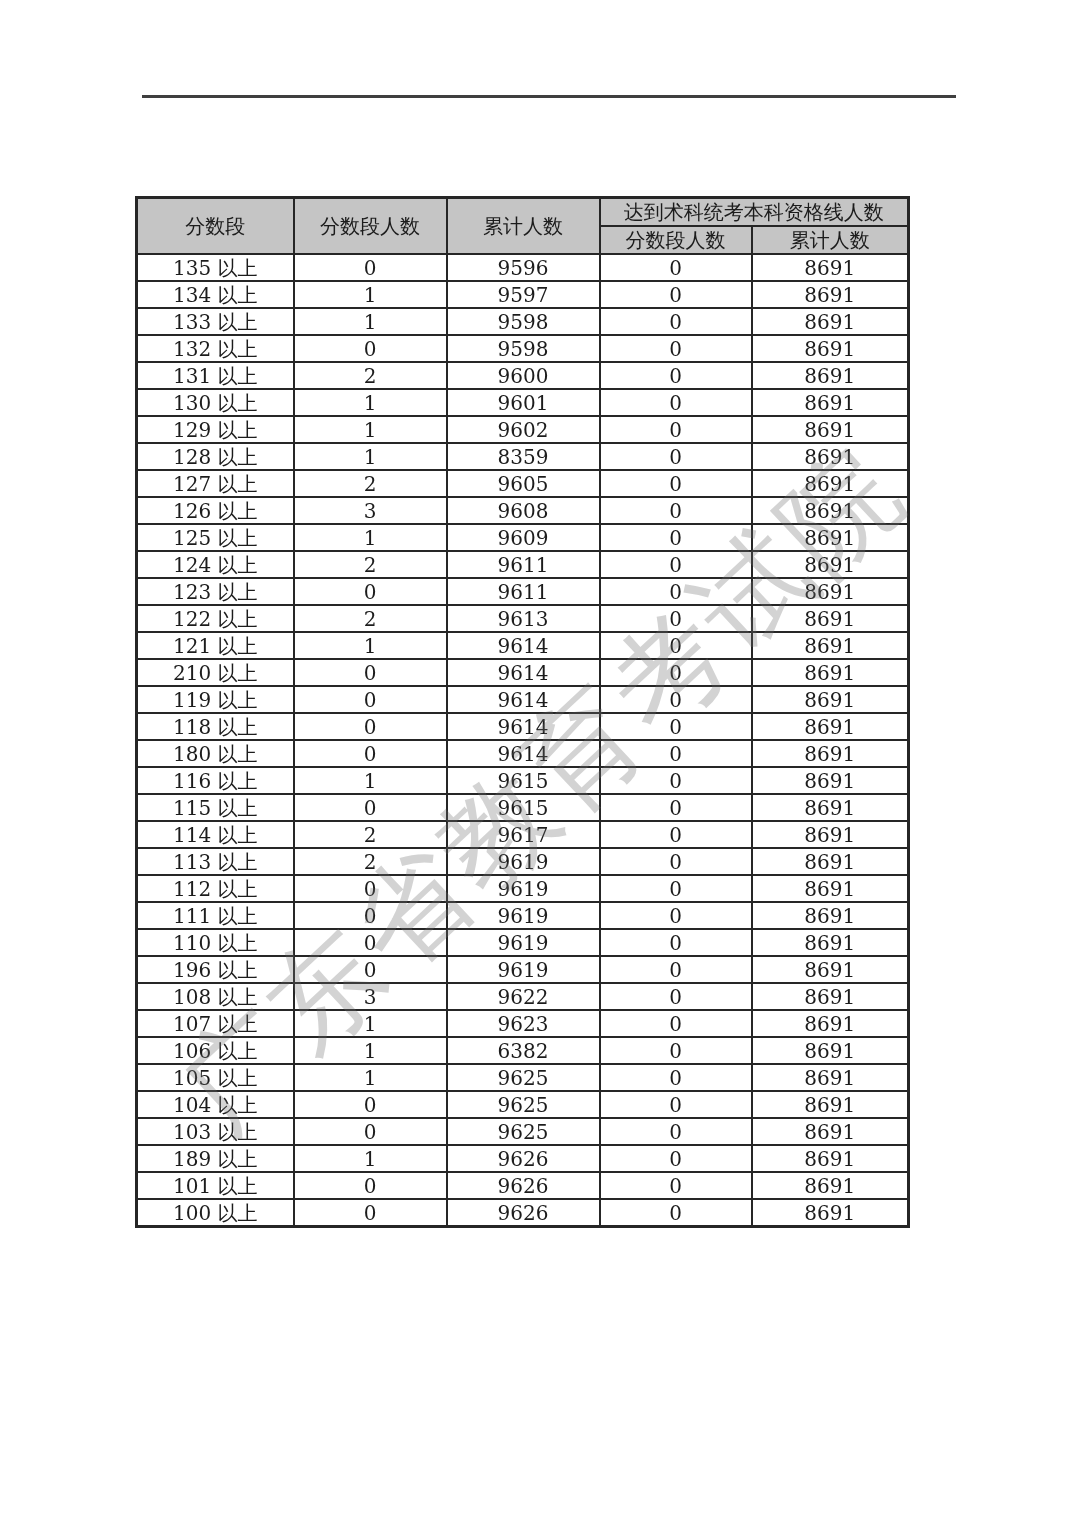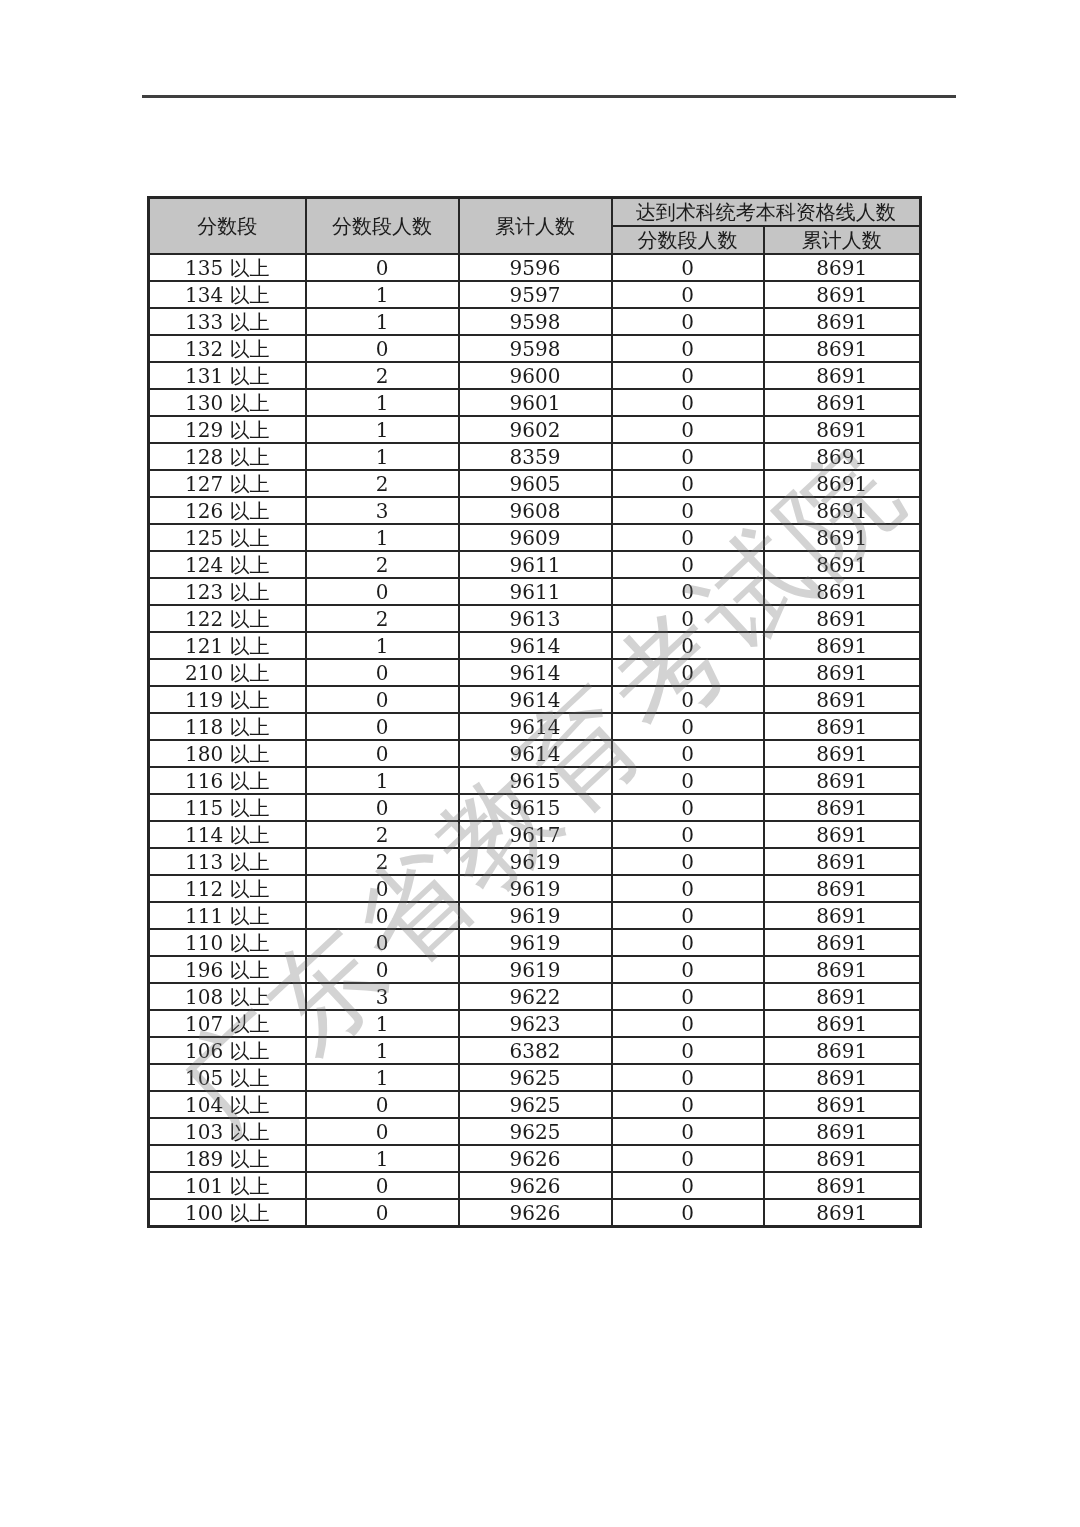--- a/index.html
+++ b/index.html
@@ -25,21 +25,21 @@
   .top-rule{
     position:absolute;
     left:142px;
     top:95px;
     width:814px;
     height:3px;
     background:var(--rule);
   }
   table.score-table{
     position:absolute;
-    left:147px;
+    left:135px;
     top:196px;
     width:619px;
     border-collapse:collapse;
     table-layout:fixed;
     border:3px solid var(--border);
     padding-left:28px;
   }
   .score-table th,
   .score-table td{
     border:2px solid var(--border);

